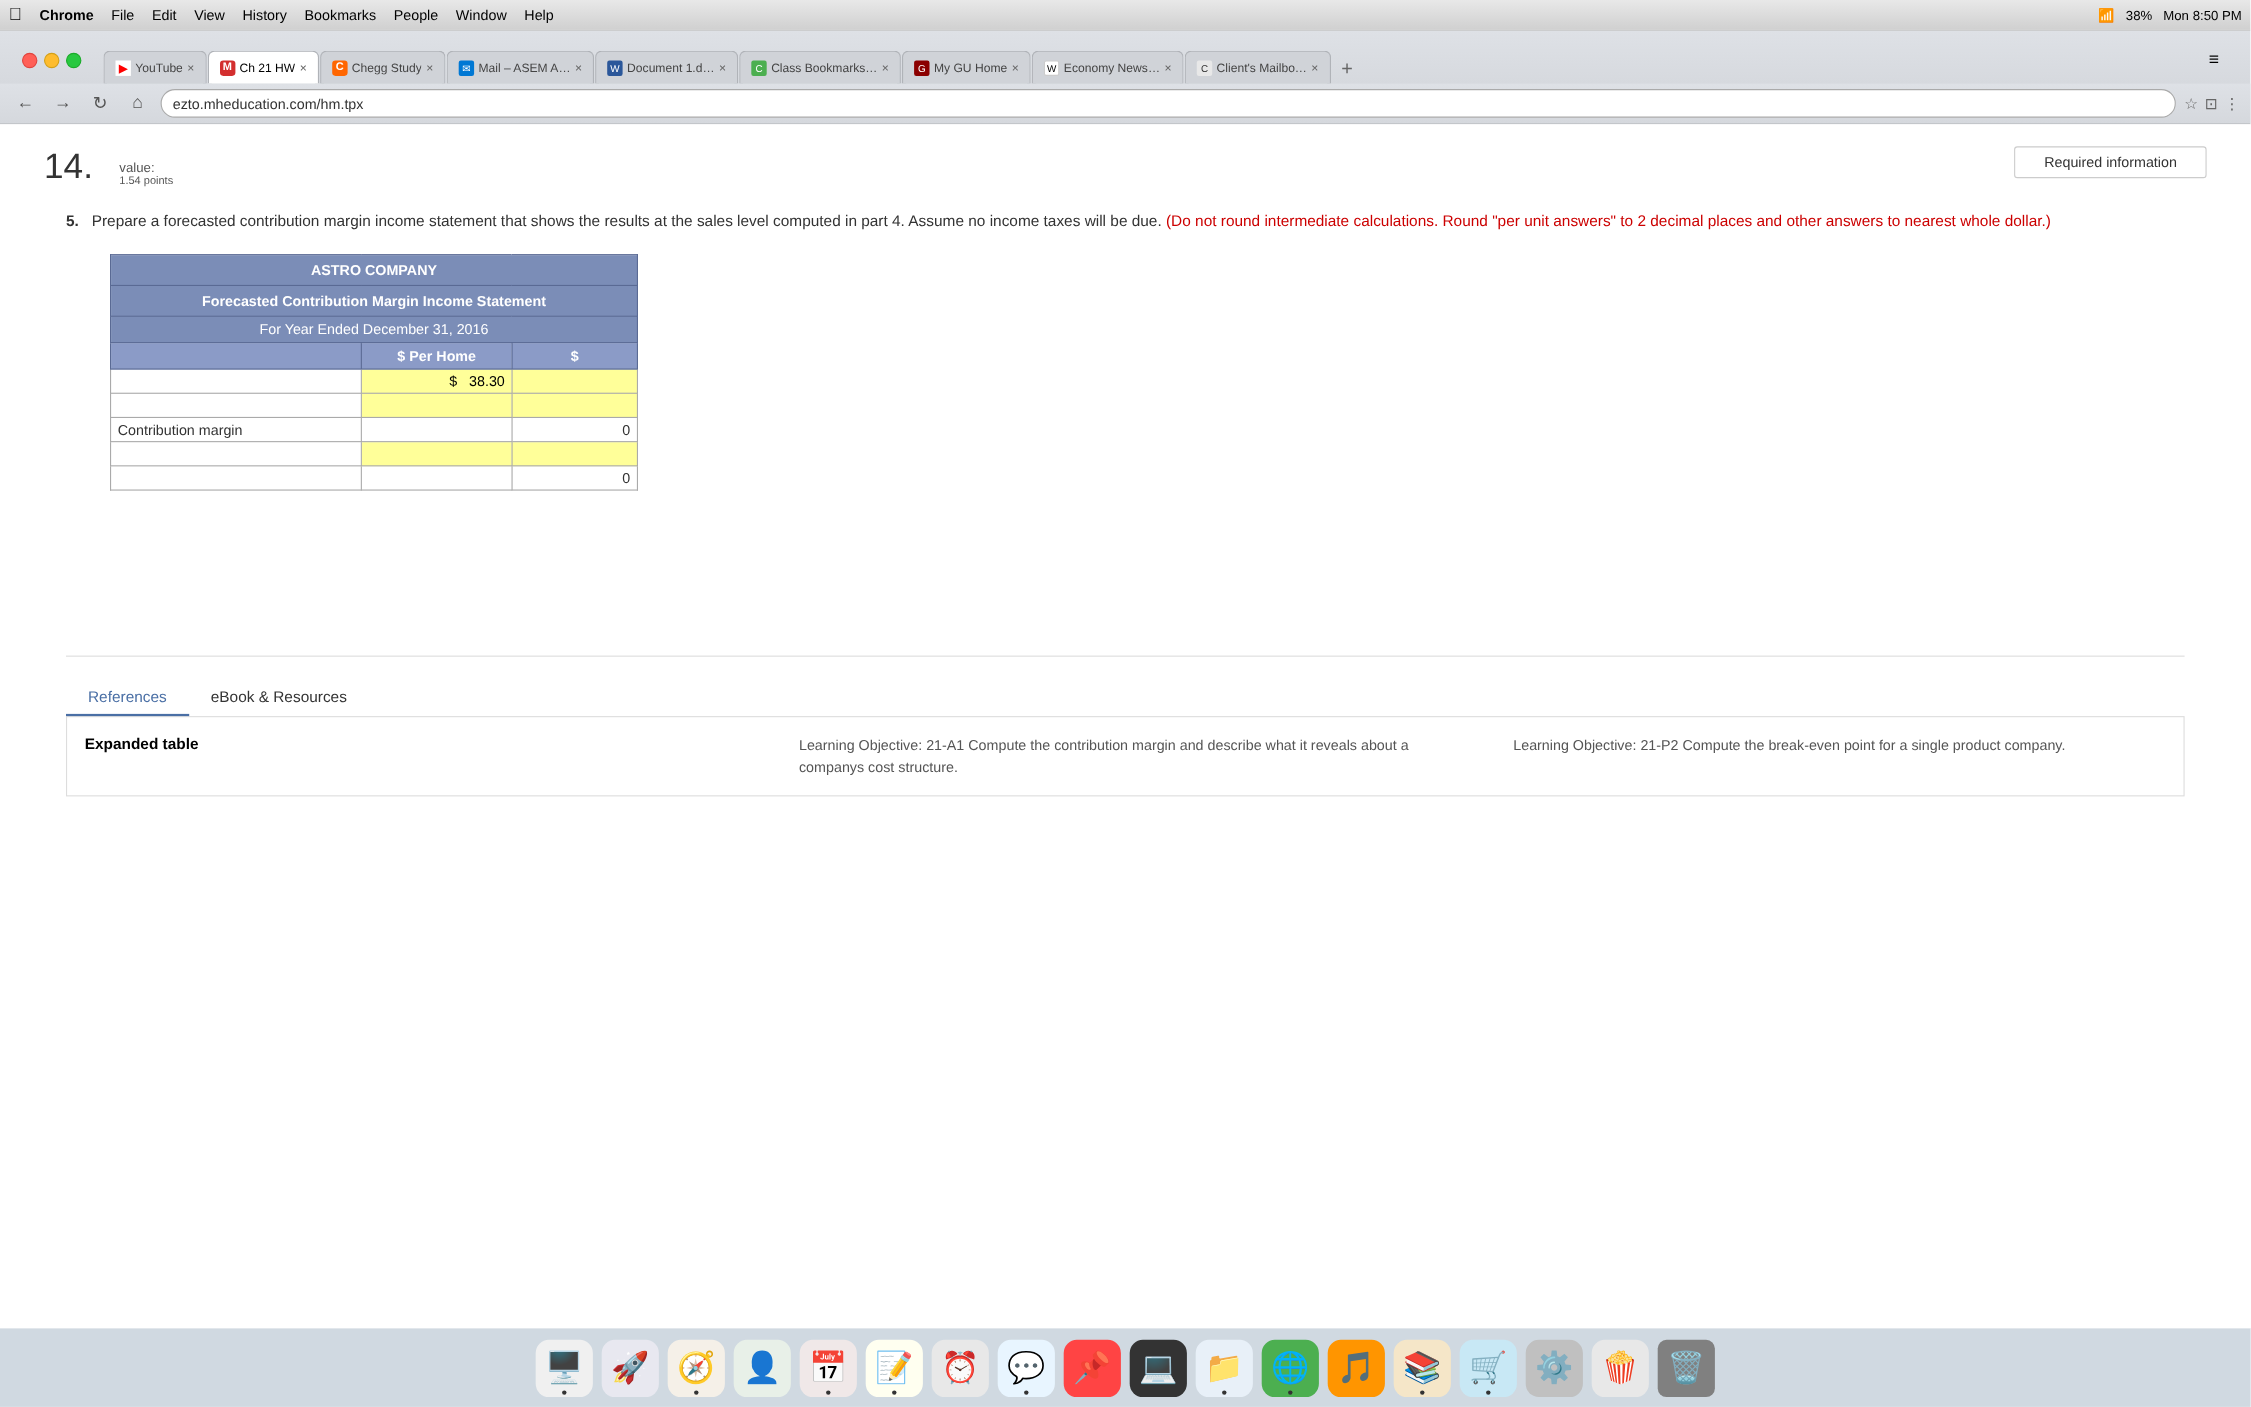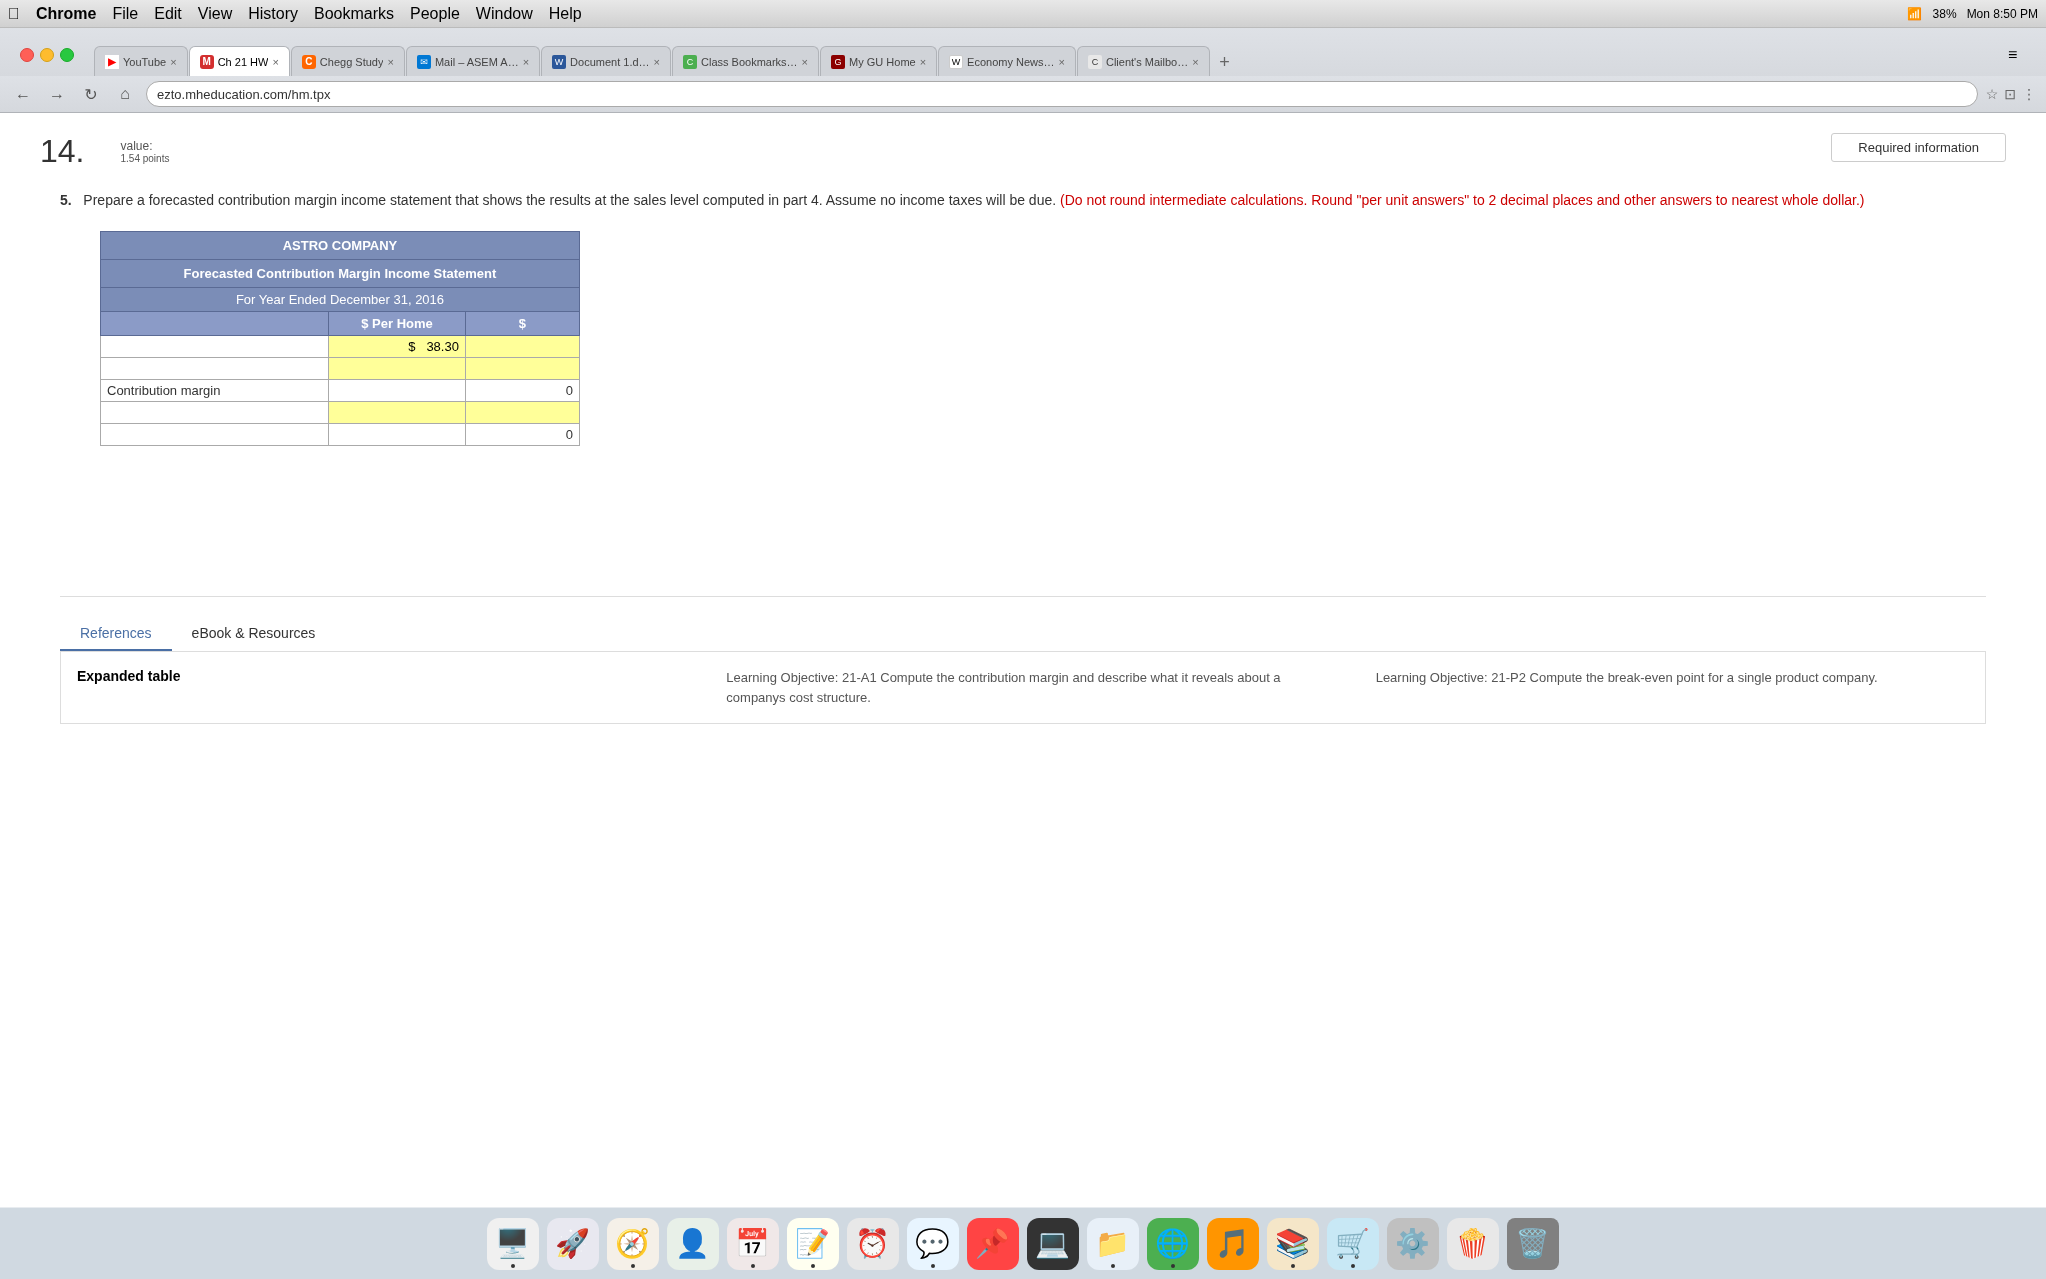--- a/index.html
+++ b/index.html
@@ -10,21 +10,21 @@
       background: linear-gradient(to bottom, #e8e8e8, #d0d0d0);
       height: 28px;
       display: flex;
       align-items: center;
       padding: 0 8px;
       font-size: 13px;
       font-weight: 500;
       border-bottom: 1px solid #bbb;
     }
     .menu-bar .apple-logo { font-size: 16px; margin-right: 16px; }
-    .menu-bar .menu-item { margin-right: 16px; color: #000; font-size: 16px; }
+    .menu-bar .menu-item { margin-right: 16px; color: #000; font-size: 13px; }
     .menu-bar .menu-item.bold { font-weight: 700; }
     .menu-bar-right { margin-left: auto; display: flex; align-items: center; gap: 10px; font-size: 12px; }
 
     
     .chrome-frame {
       background: linear-gradient(to bottom, #dee1e6, #d0d3d8);
       border-bottom: 1px solid #b0b3b8;
     }
     .tab-bar {
       display: flex;
@@ -373,21 +373,21 @@
       <span class="addr-icon">⊡</span>
       <span class="addr-icon">⋮</span>
     </div>
   </div>
 </div>
 
 <div class="page-content">
 
   <div class="question-header">
     <div>
-      <div style="display:flex; align-items:center; gap:36px;">
+      <div style="display:flex; align-items:flex-end; gap:24px;">
         <span style="font-size:32px; color:#333;">14.</span>
         <div>
           <div style="font-size:12px; color:#555;">value:</div>
           <div style="font-size:10px; color:#555;">1.54 points</div>
         </div>
       </div>
     </div>
     <button class="required-info-btn">Required information</button>
   </div>
 

